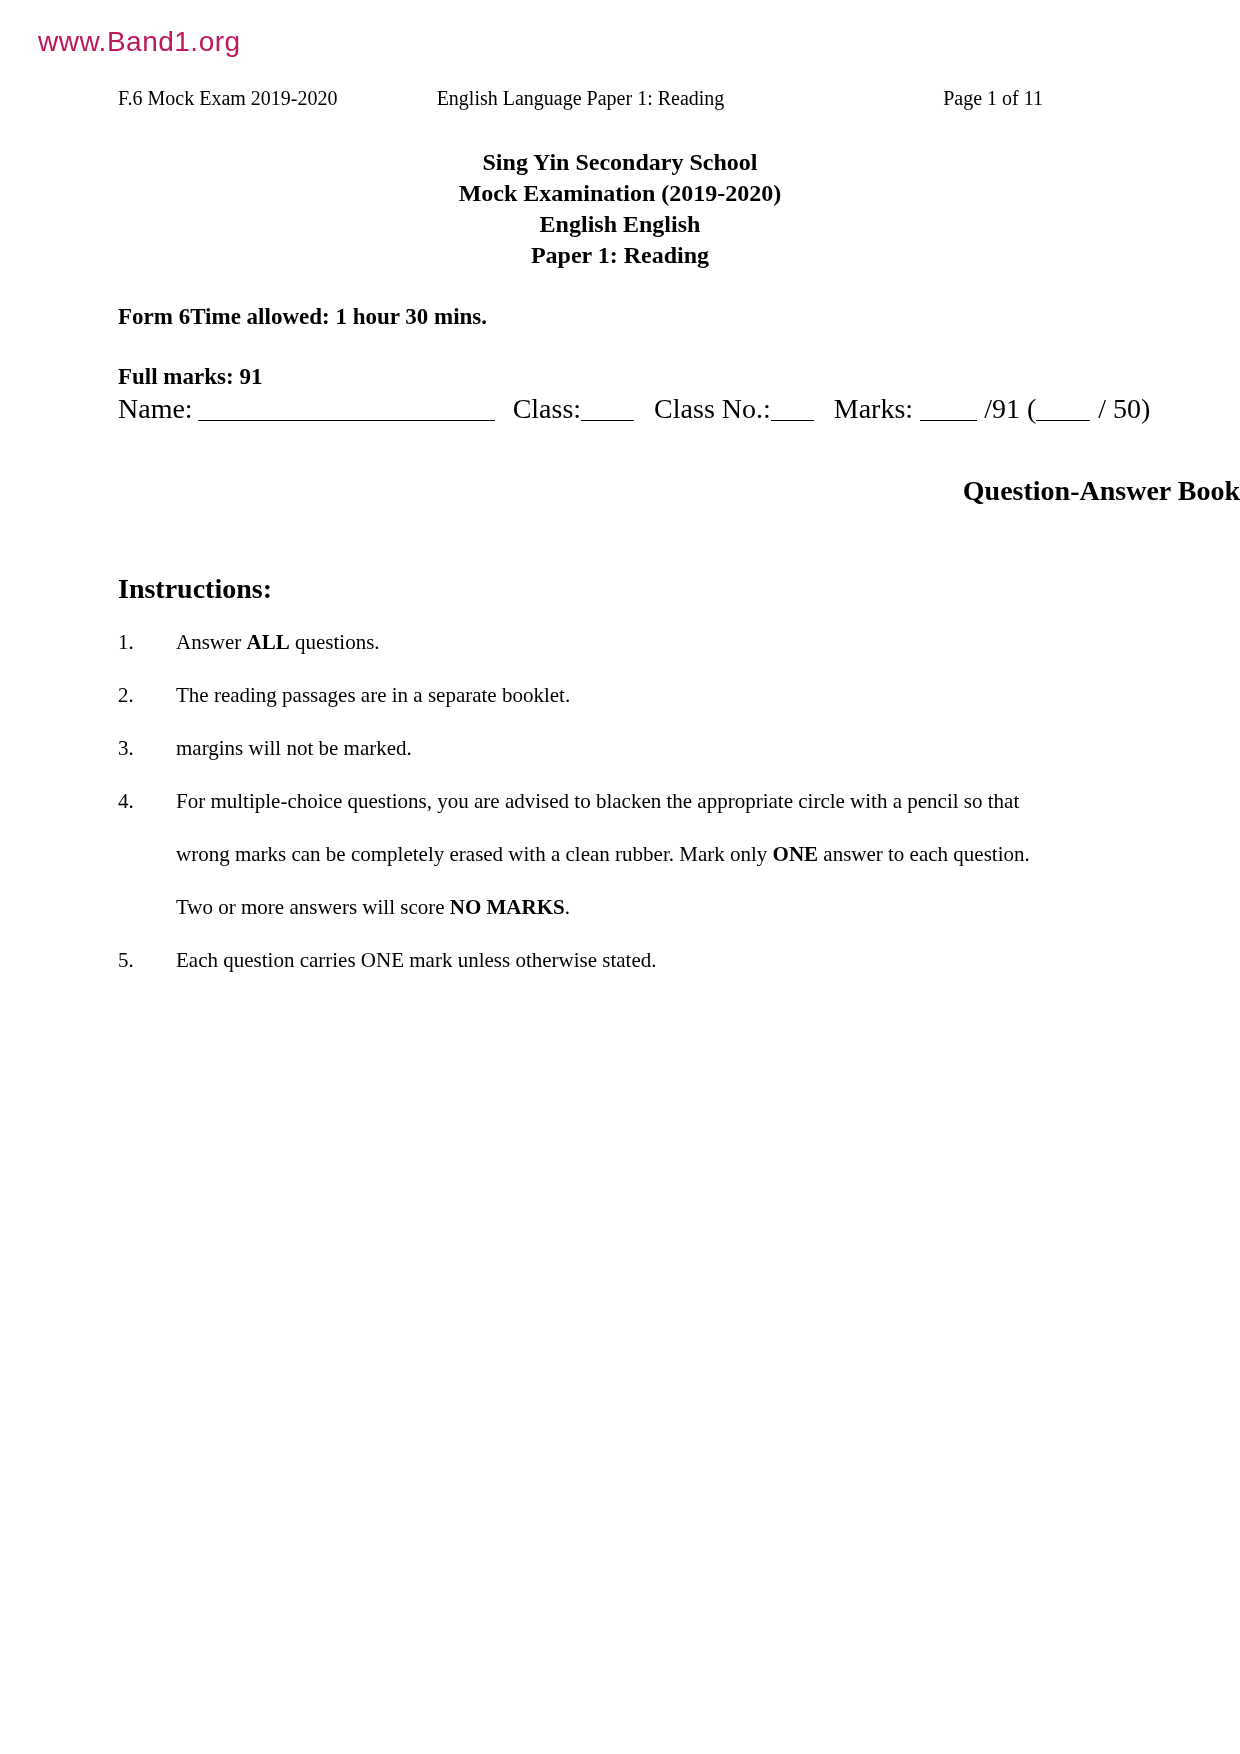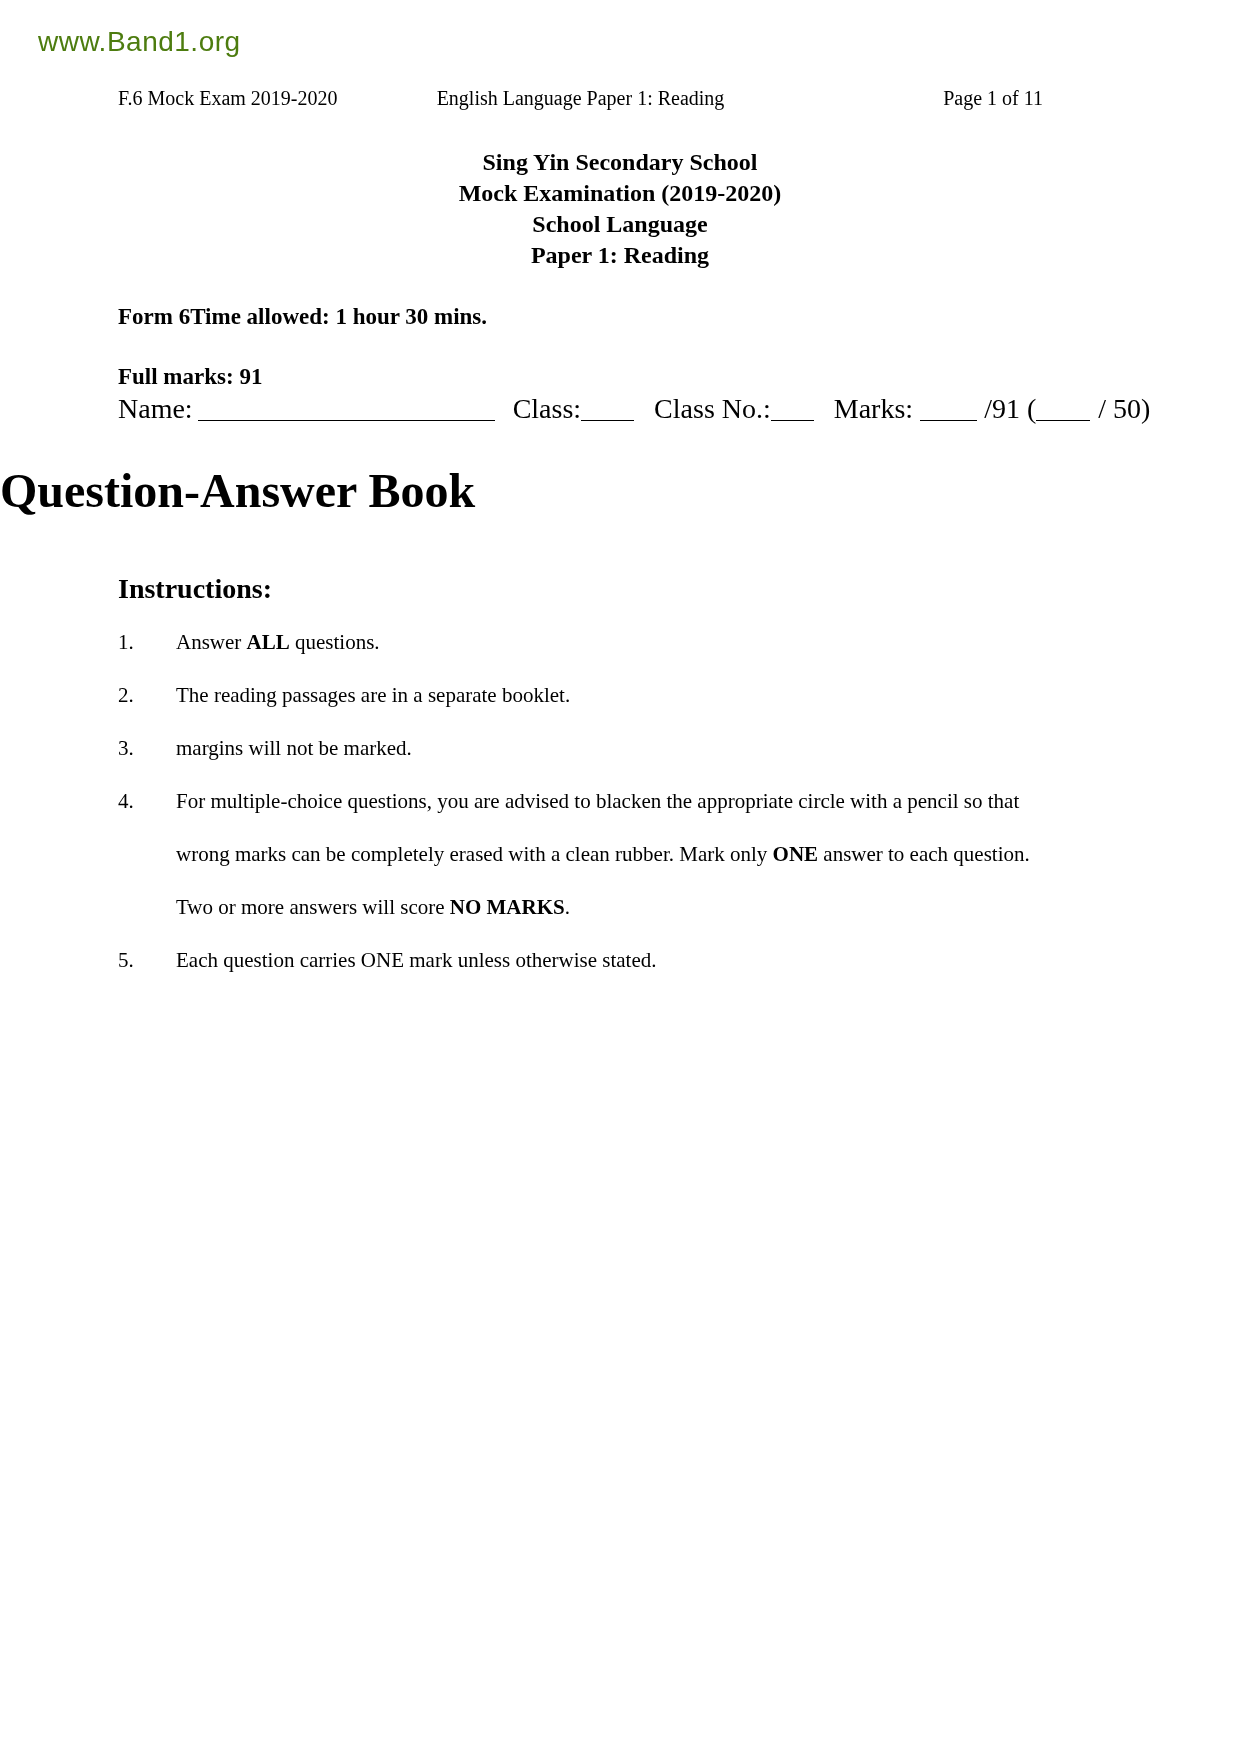--- a/index.html
+++ b/index.html
@@ -12,21 +12,21 @@
     color: #000000;
     font-family: "Liberation Serif", serif;
     margin: 0 auto;
     overflow: hidden;
   }
   .watermark {
     position: absolute;
     top: 26px; left: 38px;
     font-family: "Liberation Sans", sans-serif;
     font-size: 28px;
-    color: #4d7c0f;
+    color: #be185d;
     letter-spacing: 0.5px;
   }
   .page-header {
     position: absolute;
     top: 86px; left: 118px; right: 197px;
     display: grid;
     grid-template-columns: 1fr auto 1fr;
     font-size: 20px;
     line-height: 24px;
   }
@@ -74,23 +74,23 @@
   .b-name    { width: 297px; margin-left: 5px; }
   .b-class   { width: 53px; }
   .b-classno { width: 43px; }
   .b-marks   { width: 57px; margin-left: 7px; margin-right: 7px; }
   .b-paren   { width: 54px; margin-right: 8px; }
   .gap-18 { display: inline-block; width: 18px; }
   .gap-20 { display: inline-block; width: 20px; }
   .book-title {
     position: absolute;
     top: 468px; left: 0; right: 0;
-    text-align: left;
+    text-align: right;
     font-weight: bold;
-    font-size: 48px;
+    font-size: 28px;
     line-height: 46px;
   }
   .instructions-heading {
     position: absolute;
     top: 572px; left: 118px;
     font-weight: bold;
     font-size: 28px;
     line-height: 33px;
   }
   .instructions-list {
@@ -114,21 +114,21 @@
 
   <div class="page-header">
     <span class="ph-left">F.6 Mock Exam 2019-2020</span>
     <span class="ph-center">English Language Paper 1: Reading</span>
     <span class="ph-right">Page 1 of 11</span>
   </div>
 
   <div class="title-block">
     <div>Sing Yin Secondary School</div>
     <div>Mock Examination (2019-2020)</div>
-    <div>School Language</div>
+    <div>English English</div>
     <div>Paper 1: Reading</div>
   </div>
 
   <div class="form-row">
     <span>Form 6</span>
     <span>Time allowed: 1 hour 30 mins.</span>
   </div>
 
   <div class="full-marks">Full marks: 91</div>
 

